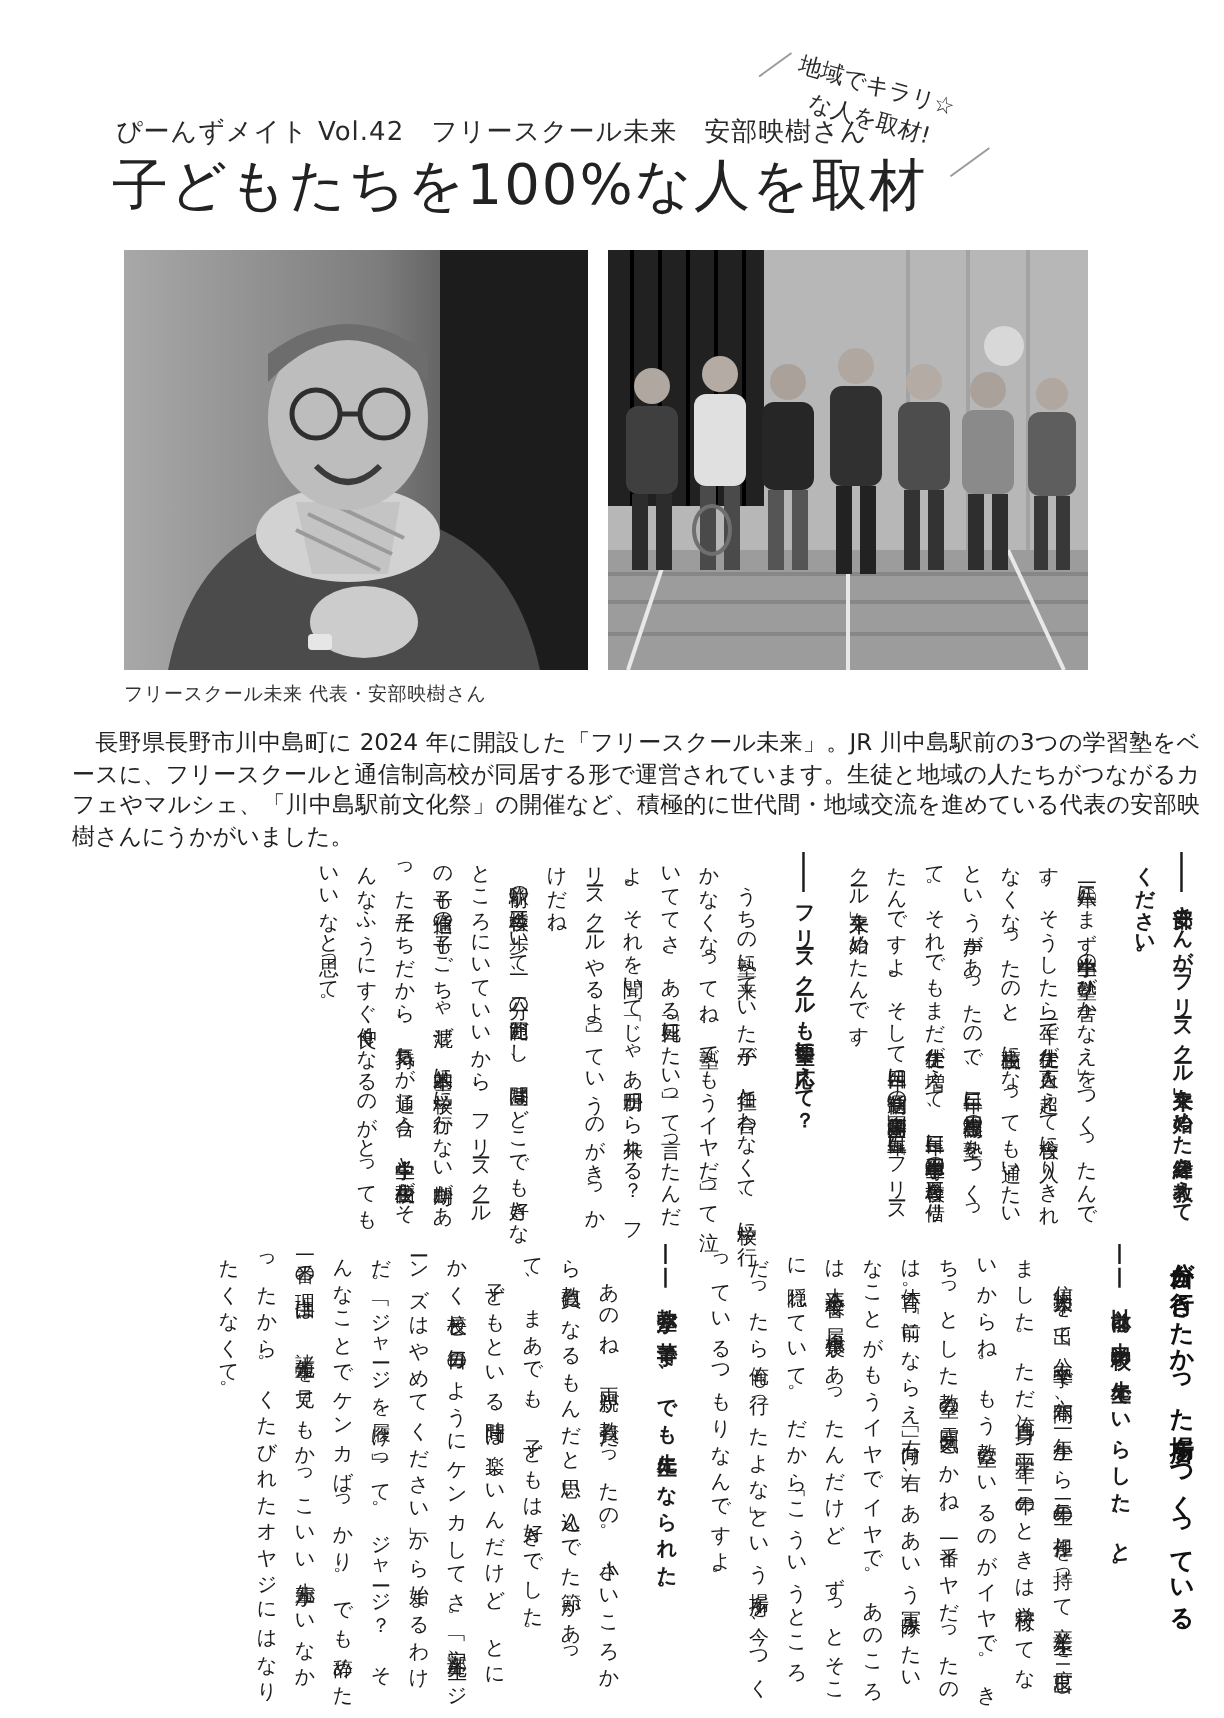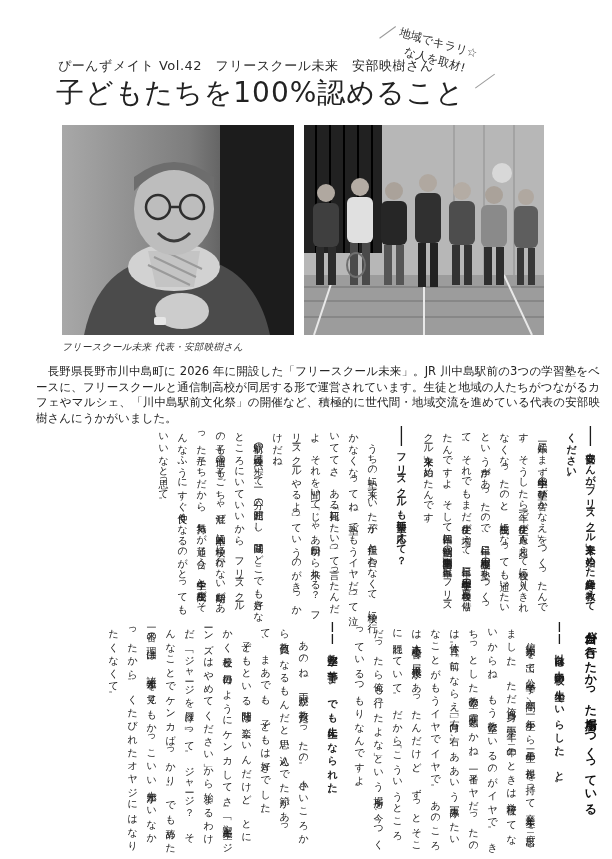--- a/index.html
+++ b/index.html
@@ -20,21 +20,21 @@
   .badge {
     position:absolute; left:402px; top:24px;
     transform:rotate(16deg); transform-origin:left top;
     font-size:11.5px; line-height:17px; color:#2a2a2a; white-space:nowrap;
   }
   .badge .l2 { padding-left:10px; }
   .tick { position:absolute; width:1px; background:#9a9a9a; }
   .tick-l { left:-12px; top:2px; height:20px; transform:rotate(38deg); }
   .tick-r { right:-16px; bottom:-10px; height:24px; transform:rotate(38deg); }
   
-  figure { margin:0; position:absolute;font-style:italic; }
+  figure { margin:0; position:absolute; }
   .photo { display:block; }
   .photo-left  { left:62px;  top:125px; }
   .photo-right { left:304px; top:125px; }
   figcaption {
     margin-top:6px; font-size:9.5px; color:#333; letter-spacing:0.3px;
   }
   
   .lead {
     position:absolute; left:36px; top:364px; width:564px; margin:0;
     font-size:11.5px; line-height:15.5px; text-align:justify; color:#222;
@@ -53,21 +53,21 @@
   .band > :first-child { margin-block-start:0 !important; }
   .subhead { margin:0; margin-block-end:12px; font-size:12px; font-weight:700;
              letter-spacing:0.5px; color:#111; }
 </style>
 </head>
 <body>
 
 <div class="page">
 
   <div class="kicker">ぴーんずメイト Vol.42　フリースクール未来　安部映樹さん</div>
-  <h1 class="headline">子どもたちを100%認めること</h1>
+  <h1 class="headline">子どもたちを100%な人を取材</h1>
 
   <div class="badge">
     <span class="tick tick-l"></span>
     <div class="l1">地域でキラリ☆</div>
     <div class="l2">な人を取材!</div>
     <span class="tick tick-r"></span>
   </div>
 
   <figure class="photo-left">
     <svg class="photo" width="232" height="210" viewBox="0 0 232 210" role="img">
@@ -151,21 +151,21 @@
         <g>
             <circle cx="222" cy="72" r="8" fill="#b0a8a0"></circle>
             <rect x="210" y="81" width="24" height="42" rx="6" fill="#5e5e5e"></rect>
             <rect x="213" y="123" width="7" height="37" fill="#383838"></rect>
             <rect x="224" y="123" width="7" height="37" fill="#383838"></rect>
           </g>
       </g>
     </svg>
   </figure>
 
-  <p class="lead">　長野県長野市川中島町に 2026 年に開設した「フリースクール未来」。JR 川中島駅前の3つの学習塾をベースに、フリースクールと通信制高校が同居する形で運営されています。生徒と地域の人たちがつながるカフェやマルシェ、「川中島駅前文化祭」の開催など、積極的に世代間・地域交流を進めている代表の安部映樹さんにうかがいました。</p>
+  <p class="lead">　長野県長野市川中島町に 2024 年に開設した「フリースクール未来」。JR 川中島駅前の3つの学習塾をベースに、フリースクールと通信制高校が同居する形で運営されています。生徒と地域の人たちがつながるカフェやマルシェ、「川中島駅前文化祭」の開催など、積極的に世代間・地域交流を進めている代表の安部映樹さんにうかがいました。</p>
 
   <section class="band band-a">
     <p class="q">――安部さんが「フリースクール未来」を始めた経緯を教えてください。</p>
     <p class="a">　二〇一八年にまず小中学生の塾「学び舎かなえ」をつくったんです。そうしたら一年で生徒が百人を超えて校舎に入りきれなくなったのと、高校生になっても通いたいという声があったので、二年目に高校生専用の塾をつくって。それでもまだ生徒が増えて、三年目に中学三年生専用の三校舎目を借りたんですよ。そして四年目に通信制の「川中島高等学園」、五年目に「フリースクール未来」を始めたんです。</p>
     <p class="q">――フリースクールも要望に応えて？</p>
     <p class="a">　うちの塾に来ていた子が、担任と合わなくて、学校に行かなくなってね。塾で「もうイヤだ」って泣いててさ。ある日「死にたい」って言ったんだよ。それを聞いて「じゃあ明日から来れる？　フリースクールやるよ」っていうのがきっかけだね。</p>
     <p class="a">　駅前の三校舎は歩いて一、二分の範囲だし、昼間はどこでも好きなところにいていいから、フリースクールの子も通信の子もごちゃ混ぜ。基本的に学校に行かない時期があった子たちだから、気持ちが通じ合う。中学生と高校生がそんなふうにすぐ仲良くなるのがとってもいいなと思って。</p>
   </section>
 
   <section class="band band-b">

